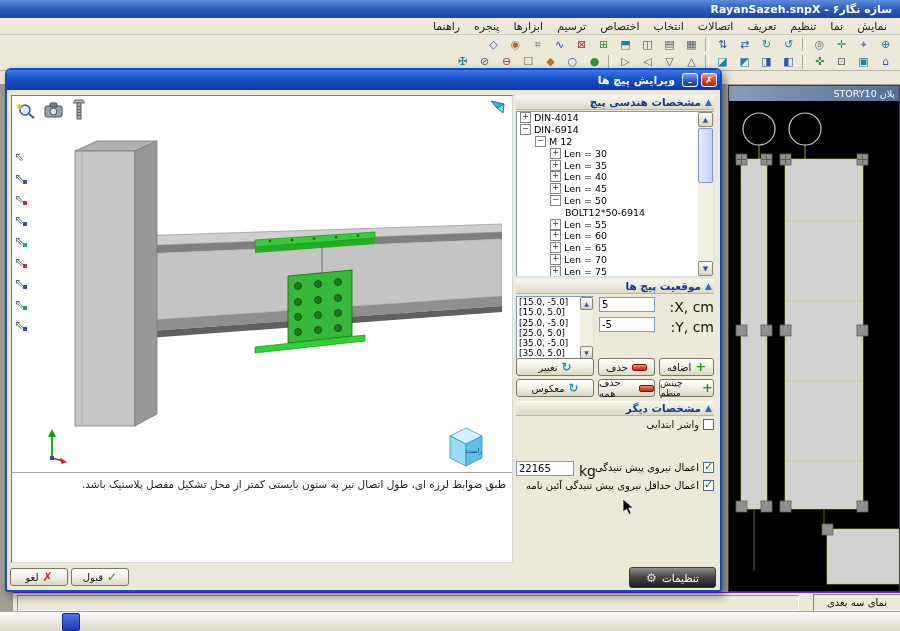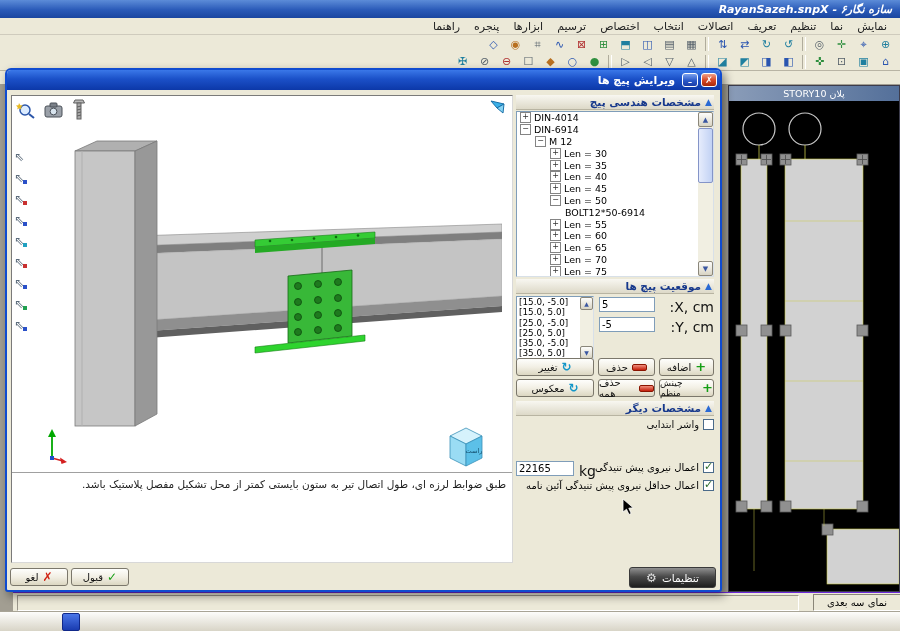--- a/index.html
+++ b/index.html
@@ -2,39 +2,39 @@
 <html lang="fa"><head>
 <meta charset="utf-8">
 <style>
   html,body{margin:0;padding:0;}
   body{width:900px;height:631px;position:relative;overflow:hidden;
        font-family:"DejaVu Sans",sans-serif;background:#a29e92;font-size:11px;}
   
   .titlebar{position:absolute;left:0;top:0;width:900px;height:18px;
     background:linear-gradient(180deg,#5c8cd8 0%,#2a5ab8 55%,#1a46a0 100%);
     color:#fff;font-weight:bold;display:flex;direction:rtl;align-items:center;
-    padding:8px 8px;box-sizing:border-box;font-size:11px;font-style:italic;}
+    padding:8px 8px;box-sizing:border-box;font-size:11px;}
   .menubar{position:absolute;left:0;top:18px;width:900px;height:17px;background:#ece9d8;
     border-bottom:1px solid #cfcbbd;display:flex;direction:rtl;align-items:center;
     padding:0 6px;box-sizing:border-box;color:#222;}
   .menubar .mi{padding:1px 7px;}
   .toolbar{position:absolute;left:0;width:900px;height:18px;background:#ece9d8;
     display:flex;direction:rtl;align-items:center;padding:0 4px;gap:1px;box-sizing:border-box;}
   #toolbar1{top:35px;} #toolbar2{top:53px;border-bottom:1px solid #b8b4a4;}
   .tbtn{width:19px;height:16px;display:flex;align-items:center;justify-content:center;
     font-size:11px;border:1px solid transparent;border-radius:2px;background:transparent;}
   .tsep{width:2px;height:14px;border-left:1px solid #b0ac9c;border-right:1px solid #fff;margin:0 2px;}
   .subtoolbar{position:absolute;left:0;top:71px;width:900px;height:13px;background:#ece9d8;
     border-bottom:1px solid #a8a496;}
   .workspace{position:absolute;left:0;top:84px;width:900px;height:508px;background:#a29e92;}
   
   .plan-window{position:absolute;left:728px;top:85px;width:172px;height:507px;
     border:1px solid #3c3c4c;box-sizing:border-box;background:#000;}
   .plan-title{height:15px;background:linear-gradient(90deg,#8a9cb8,#54709a);color:#fff;
-    font-size:9.5px;display:flex;direction:rtl;align-items:center;padding:0 4px;justify-content:center;}
+    font-size:9.5px;display:flex;direction:rtl;align-items:center;padding:0 4px;}
   .plan-canvas{display:block;}
   
   .statusbar{position:absolute;left:13px;top:592px;width:899px;height:19px;background:#ece9d8;
     border-top:1px solid #6d28d9;}
   .sb-cell{position:absolute;left:4px;top:2px;width:780px;height:14px;
     border:1px solid;border-color:#9a968a #fff #fff #9a968a;}
   .view-tab{position:absolute;left:800px;top:1px;width:86px;height:15px;
     border:1px solid;border-color:#8a8678 #fff #fff #8a8678;background:#ece9d8;
     font-size:10px;display:flex;align-items:center;justify-content:center;direction:rtl;}
   .st-frag{position:absolute;left:887px;top:1px;width:13px;height:16px;background:#fff;

